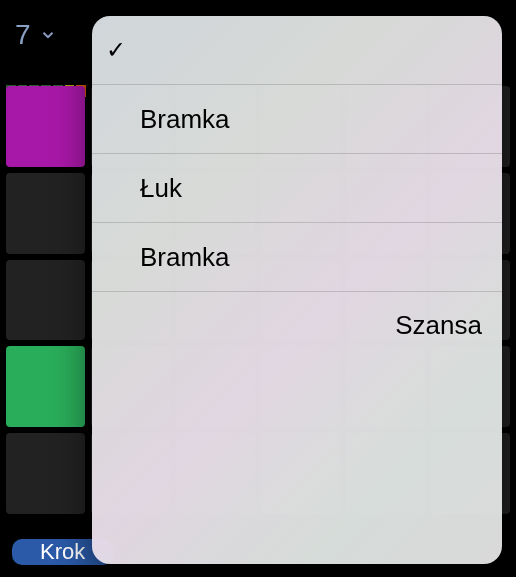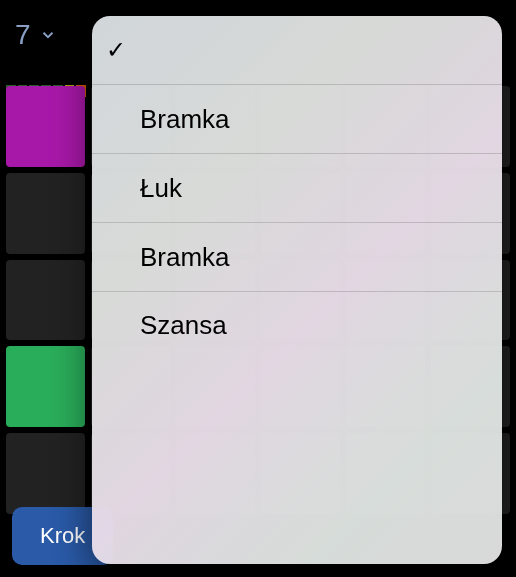--- a/index.html
+++ b/index.html
@@ -64,21 +64,21 @@
     }
     .meter-seg.hi { background: #d75a00; }
     .meter-seg.pk { background: #b0a000; }
     .bottom-btn {
       position: absolute;
       bottom: 12px;
       left: 12px;
       background: #2a5aa8;
       color: #fff;
       font-size: 22px;
-      padding: 16px 28px;
+      padding: 0 28px;
       border-radius: 10px;
       border: none;
       font-weight: 400;
     }
     .popup {
       position: absolute;
       top: 16px;
       left: 92px;
       width: 410px;
       height: 548px;
@@ -97,20 +97,21 @@
       color: #000;
       border-bottom: 1px solid rgba(130,130,130,0.35);
       position: relative;
       cursor: pointer;
     }
     .menu-item:last-child { border-bottom: none; }
     .menu-item.last-partial {
       height: 48px;
       align-items: flex-start;
       padding-top: 18px;
+      justify-content: flex-end;
     }
     .check {
       position: absolute;
       left: 14px;
       font-size: 24px;
       color: #000;
     }
   </style>
 </head>
 <body>

